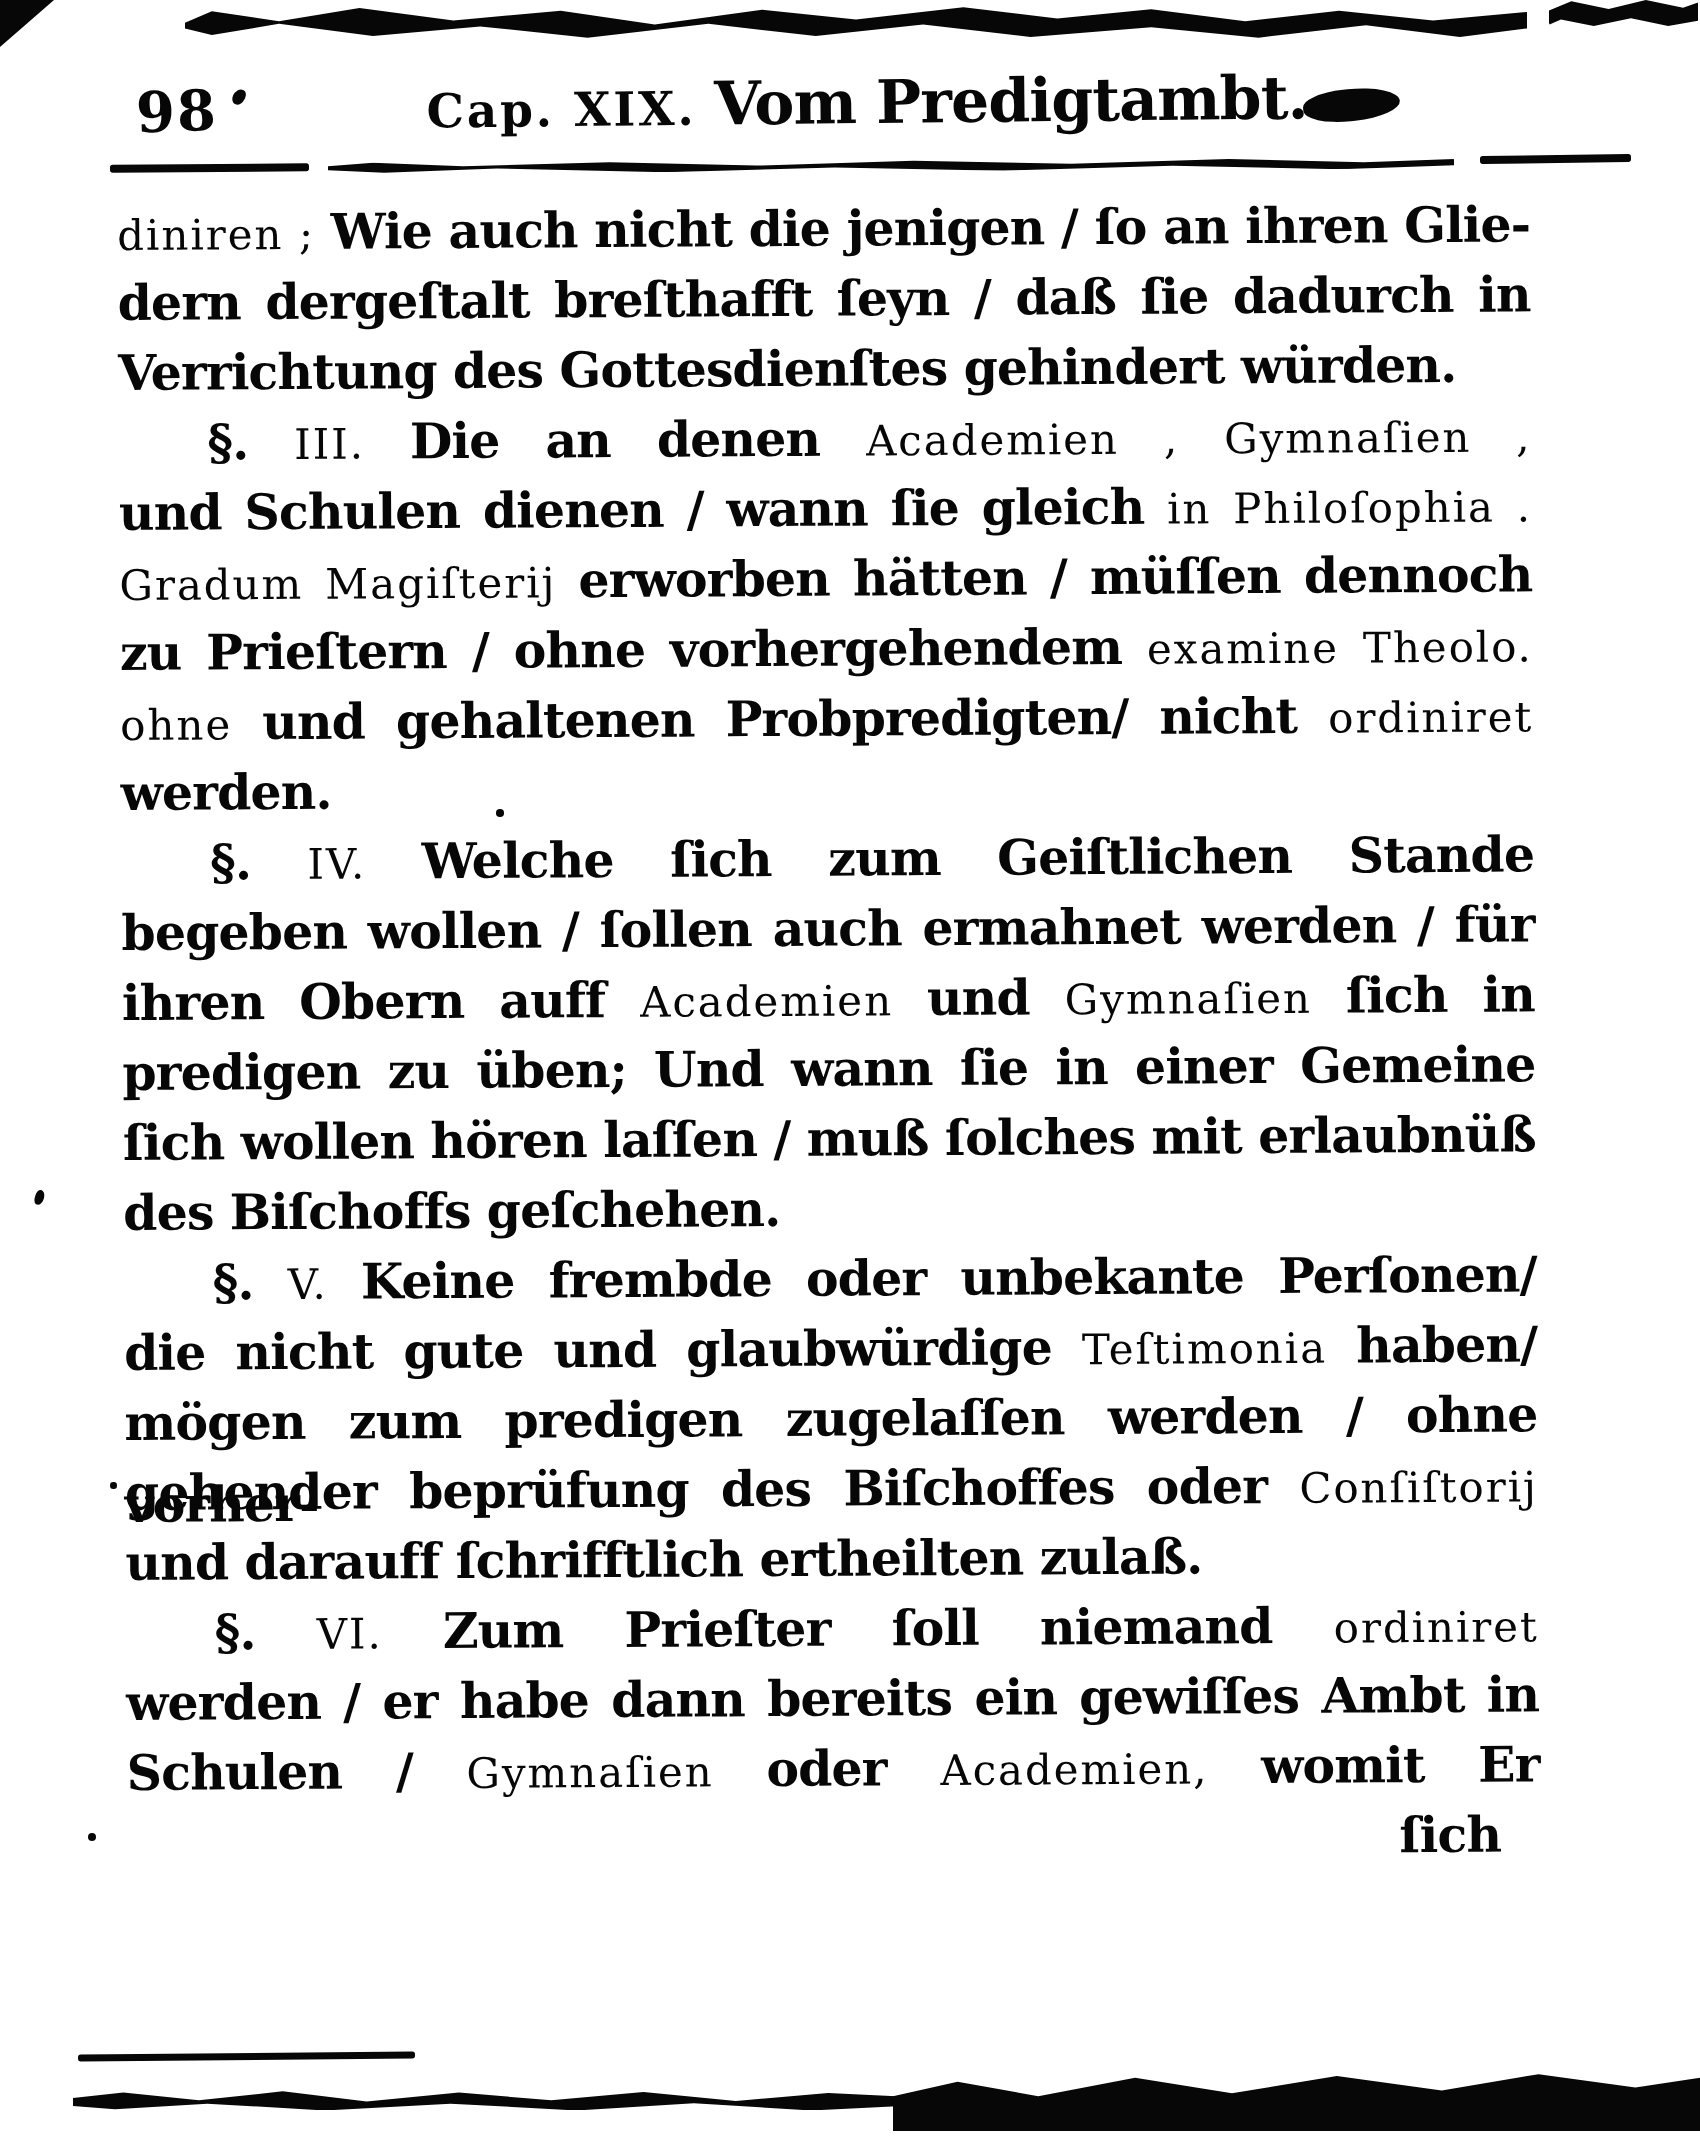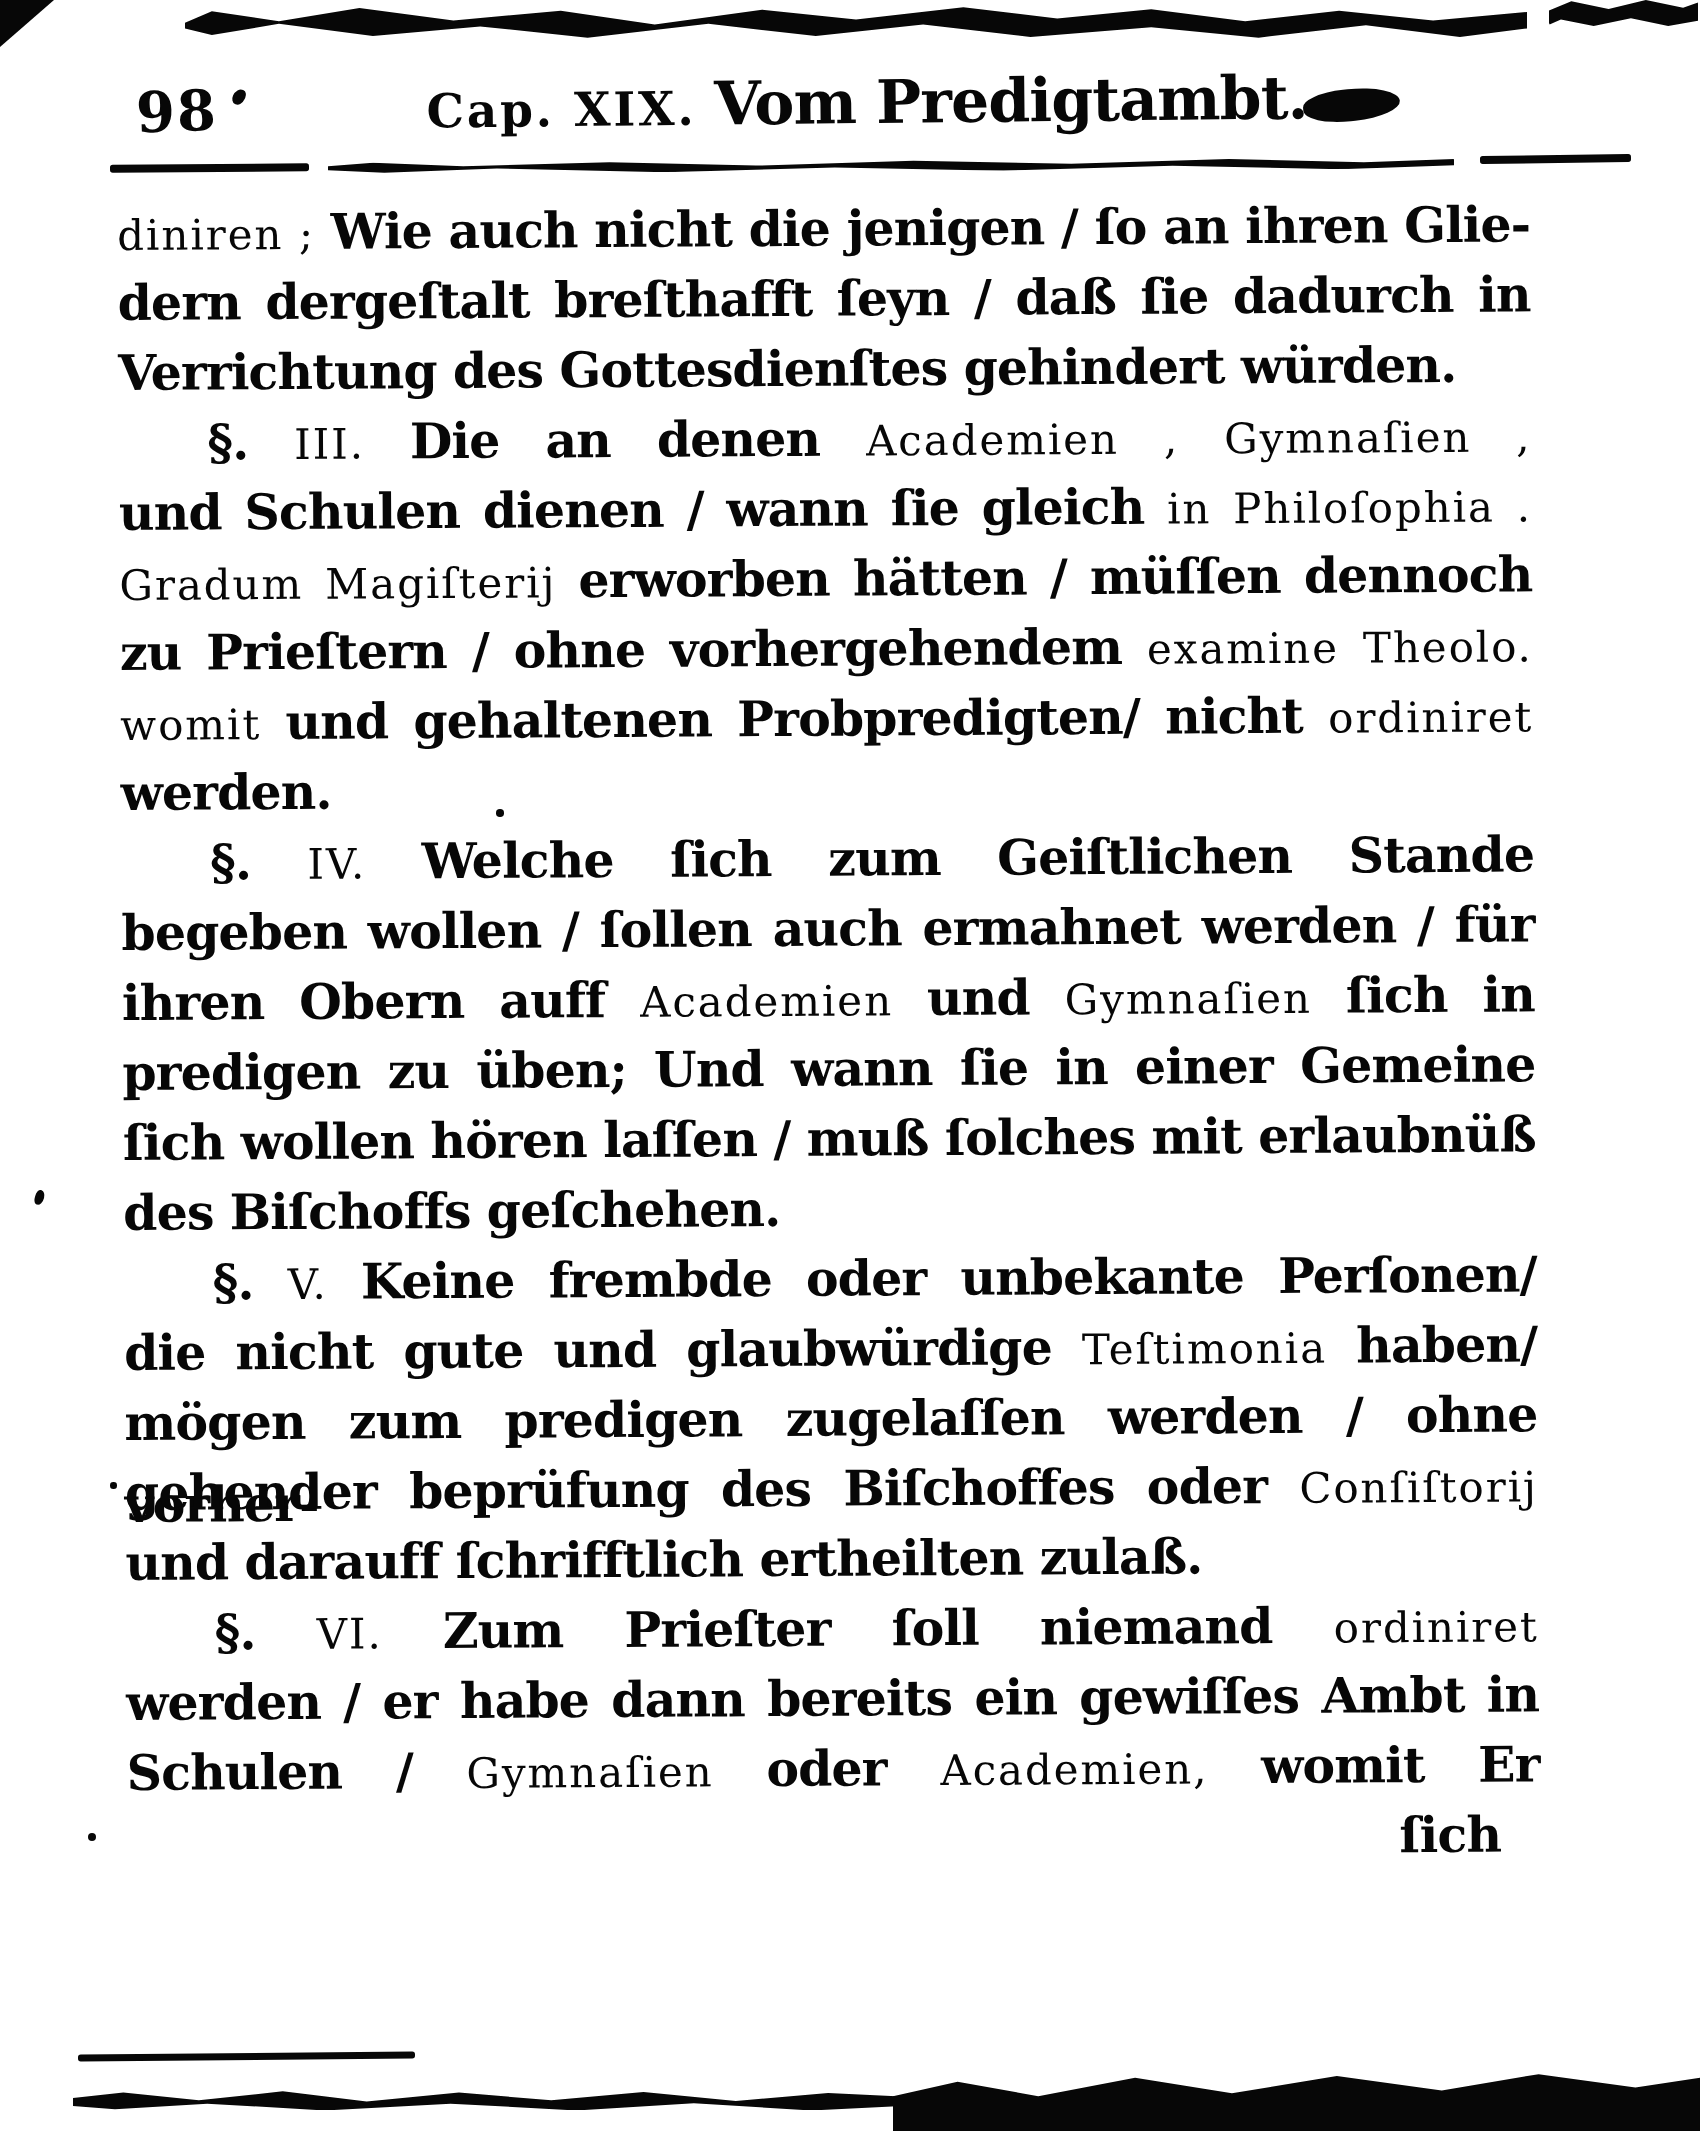--- a/index.html
+++ b/index.html
@@ -117,21 +117,21 @@
 
   <div class="text-block">
 
   <div class="line justify"><span class="antiqua">diniren ; </span><span class="fraktur">Wie auch nicht die jenigen / ſo an ihren Glie-</span></div>
       <div class="line justify"><span class="fraktur">dern dergeſtalt breſthafft ſeyn / daß ſie dadurch in</span></div>
       <div class="line"><span class="fraktur">Verrichtung des Gottesdienſtes gehindert würden.</span></div>
       <div class="line indent justify"><span class="fraktur">§. </span><span class="antiqua">III. </span><span class="fraktur">Die an denen </span><span class="antiqua">Academien , Gymnaſien ,</span></div>
       <div class="line justify"><span class="fraktur">und Schulen dienen / wann ſie gleich </span><span class="antiqua">in Philoſophia .</span></div>
       <div class="line justify"><span class="antiqua">Gradum Magiſterij </span><span class="fraktur">erworben hätten / müſſen dennoch</span></div>
       <div class="line justify"><span class="fraktur">zu Prieſtern / ohne vorhergehendem </span><span class="antiqua">examine Theolo.</span></div>
-      <div class="line justify"><span class="antiqua">womit </span><span class="fraktur">und gehaltenen Probpredigten/ nicht </span><span class="antiqua">ordiniret</span></div>
+      <div class="line justify"><span class="antiqua">ohne </span><span class="fraktur">und gehaltenen Probpredigten/ nicht </span><span class="antiqua">ordiniret</span></div>
       <div class="line"><span class="fraktur">werden.</span></div>
       <div class="line indent justify"><span class="fraktur">§. </span><span class="antiqua">IV. </span><span class="fraktur">Welche ſich zum Geiſtlichen Stande</span></div>
       <div class="line justify"><span class="fraktur">begeben wollen / ſollen auch ermahnet werden / für</span></div>
       <div class="line justify"><span class="fraktur">ihren Obern auff </span><span class="antiqua">Academien </span><span class="fraktur">und </span><span class="antiqua">Gymnaſien </span><span class="fraktur">ſich in</span></div>
       <div class="line justify"><span class="fraktur">predigen zu üben; Und wann ſie in einer Gemeine</span></div>
       <div class="line justify"><span class="fraktur">ſich wollen hören laſſen / muß ſolches mit erlaubnüß</span></div>
       <div class="line"><span class="fraktur">des Biſchoffs geſchehen.</span></div>
       <div class="line indent justify"><span class="fraktur">§. </span><span class="antiqua">V. </span><span class="fraktur">Keine frembde oder unbekante Perſonen/</span></div>
       <div class="line justify"><span class="fraktur">die nicht gute und glaubwürdige </span><span class="antiqua">Teſtimonia </span><span class="fraktur">haben/</span></div>
       <div class="line justify"><span class="fraktur">mögen zum predigen zugelaſſen werden / ohne vorher-</span></div>

